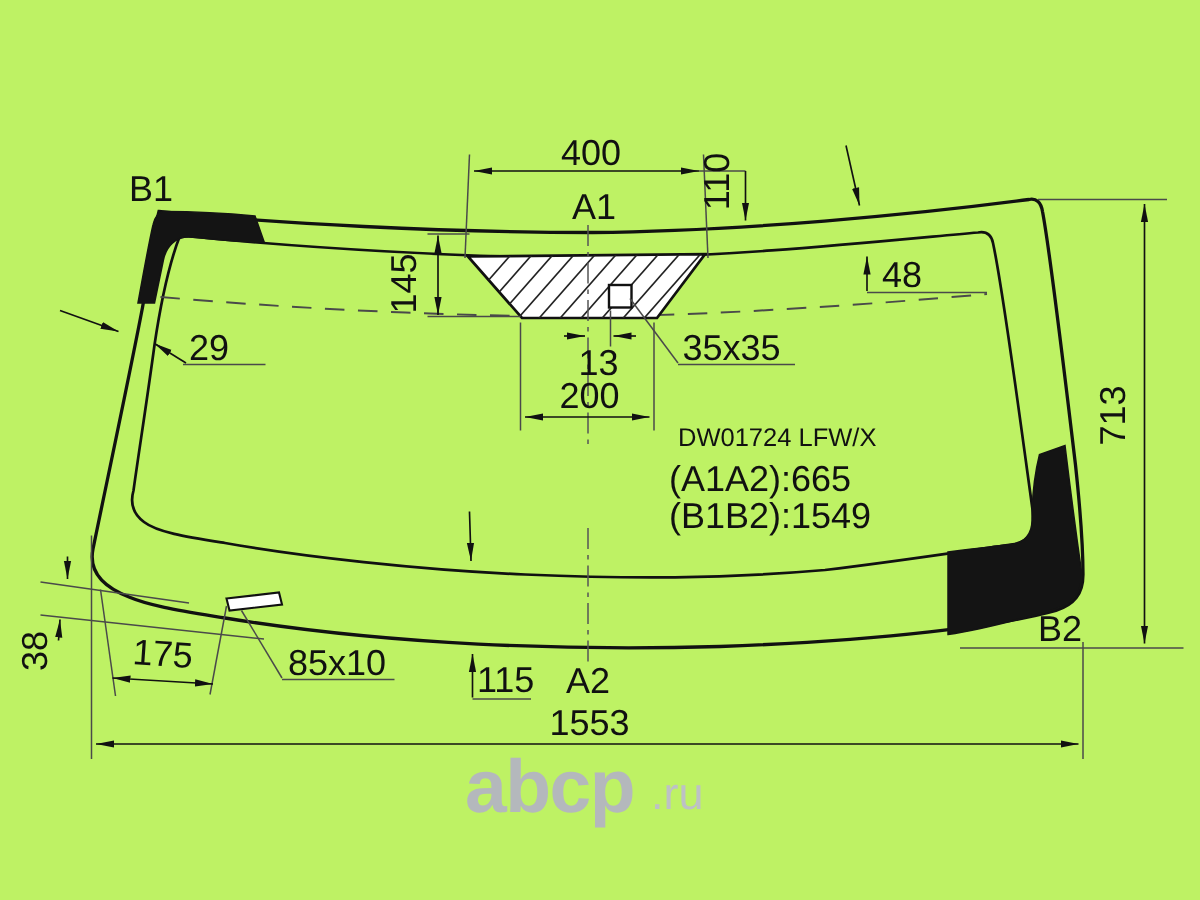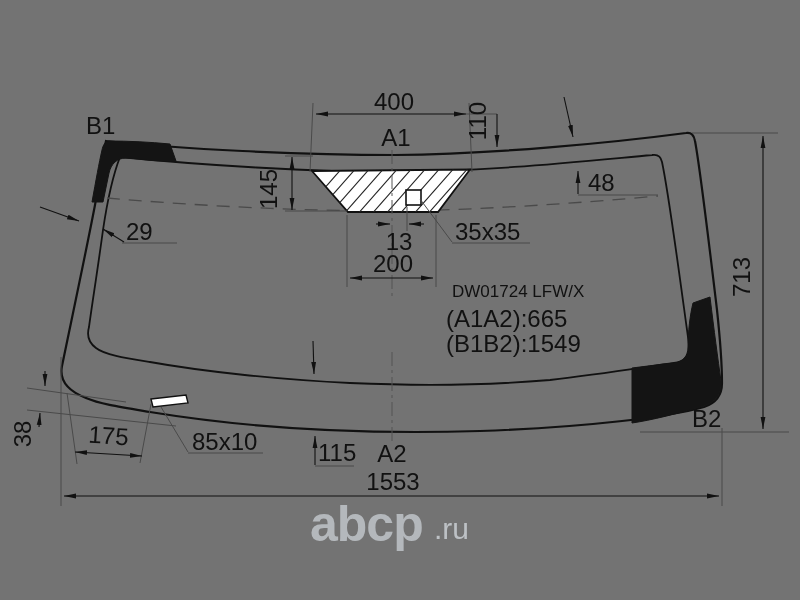--- a/index.html
+++ b/index.html
@@ -1,16 +1,16 @@
 <!DOCTYPE html>
 <html><head>
 <meta charset="utf-8">
 <style>
   html,body{margin:0;padding:0;background:#ffffff;}
-  #canvas{position:relative;width:800px;height:600px;background:#737373;overflow:hidden;
+  #canvas{position:relative;width:800px;height:600px;background:#bef264;overflow:hidden;
           font-family:"Liberation Sans", sans-serif;text-align:right;}
   svg{position:absolute;left:0;top:0;}
   text{fill:#111111;font-family:"Liberation Sans", sans-serif;}
   .dim{font-size:24px;}
   .pt{font-size:24px;}
   .code{font-size:17px;}
   .val{font-size:24px;}
   .wm-main{font-size:50px;font-weight:bold;letter-spacing:-1px;}
   .wm-tld{font-size:30px;}
   .outline{fill:none;stroke:#111111;stroke-width:2.2;}

